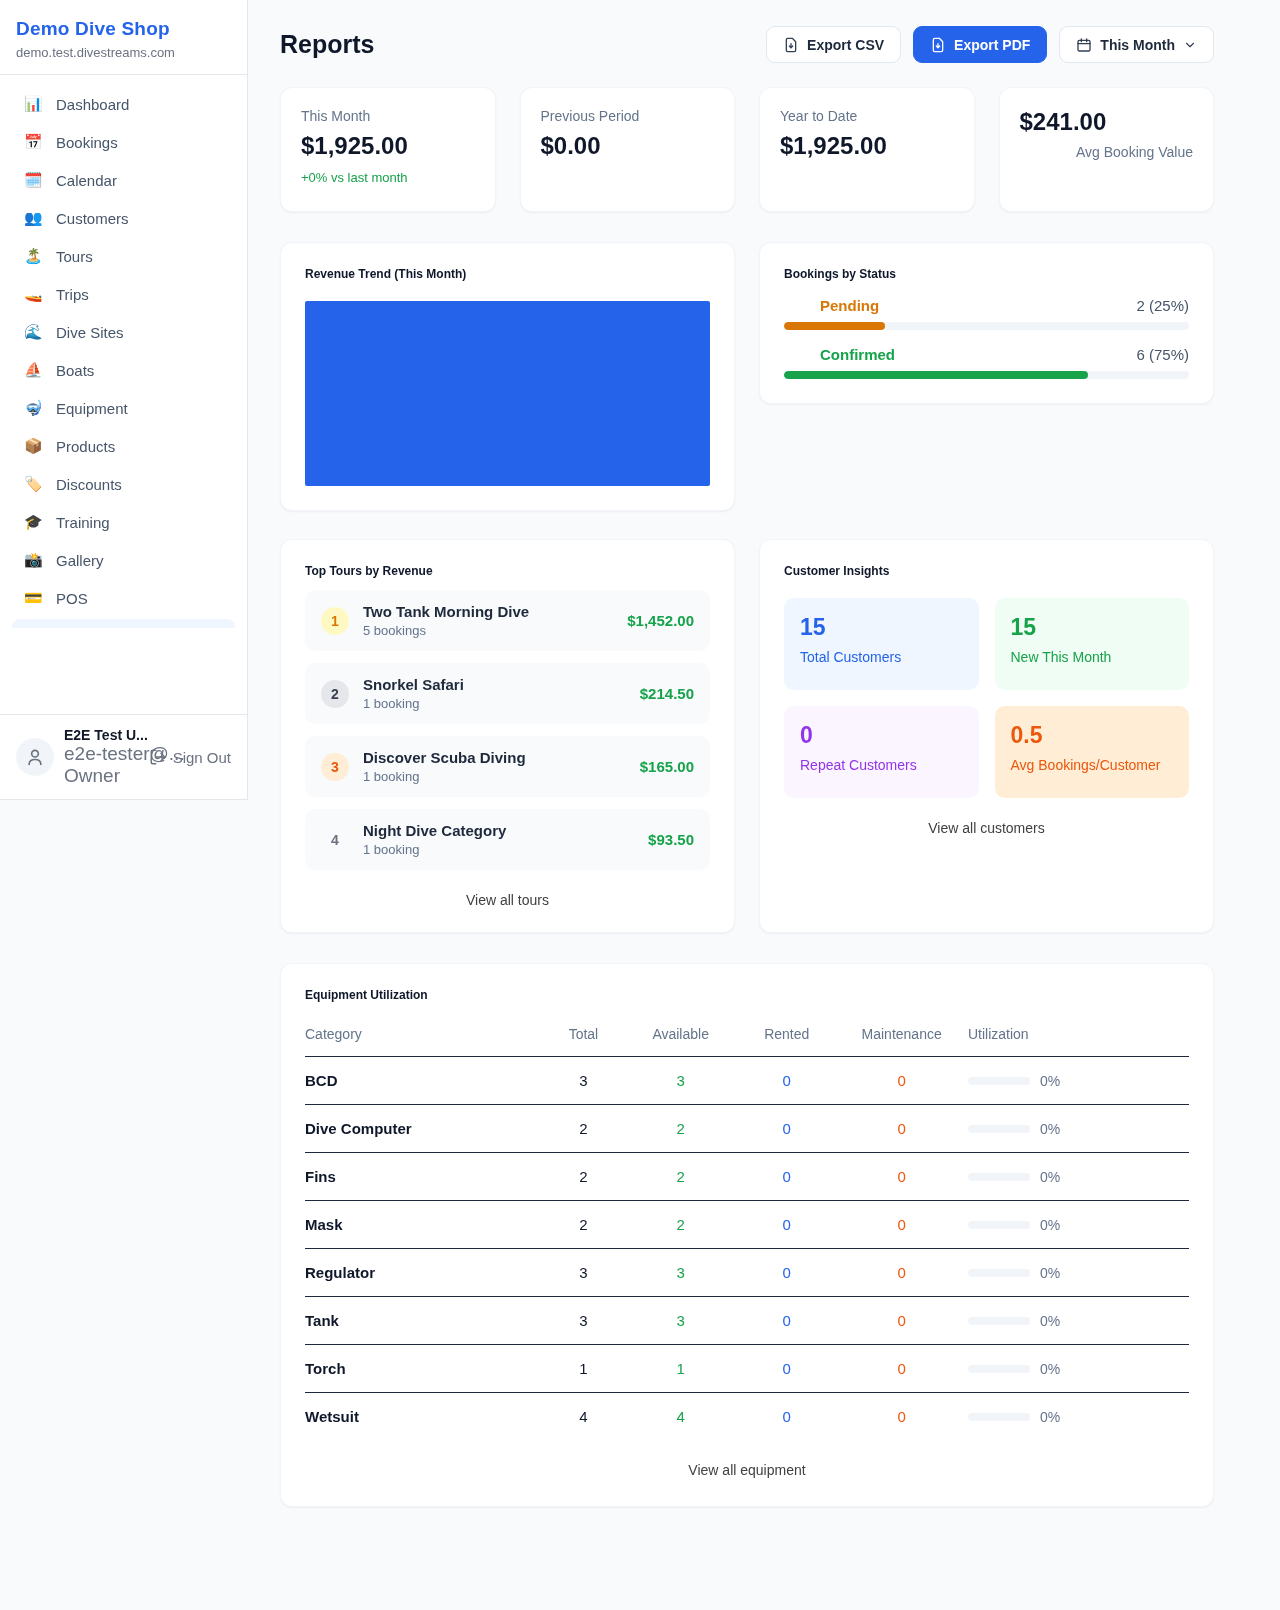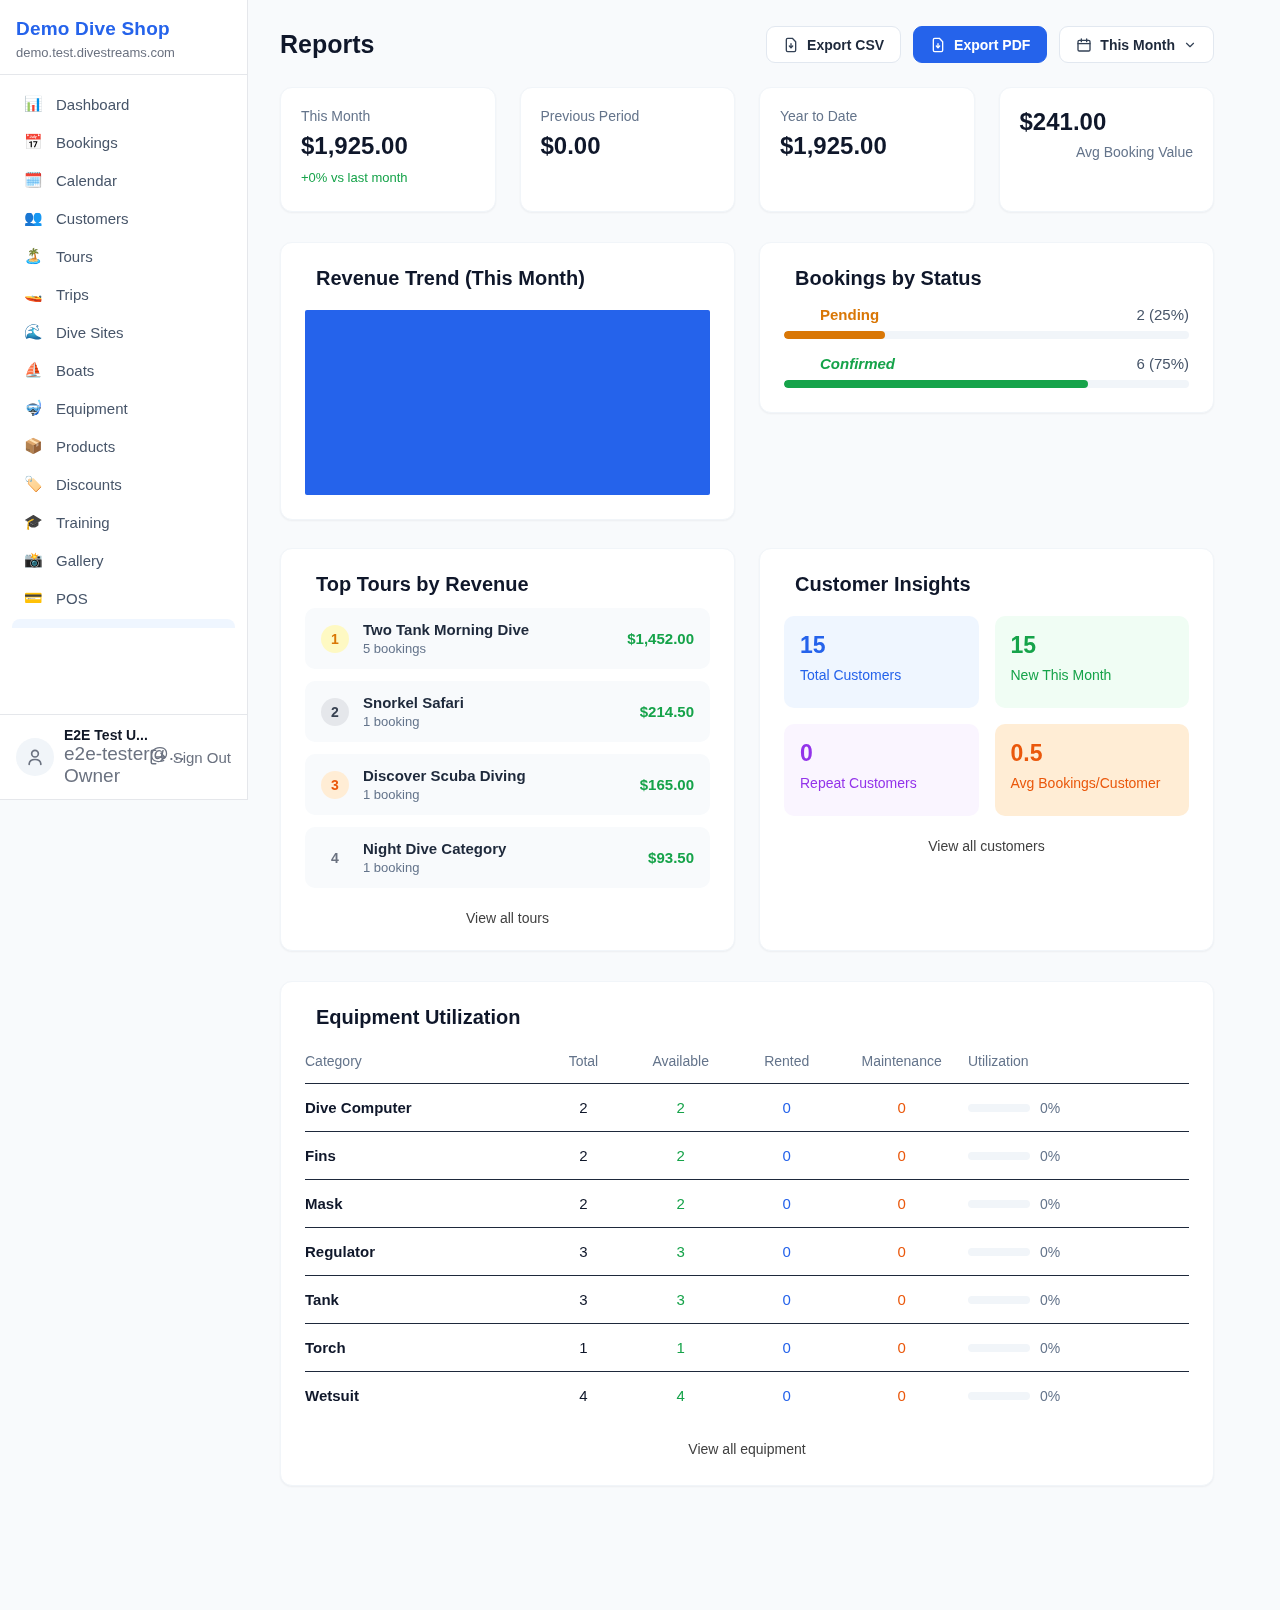--- a/index.html
+++ b/index.html
@@ -40,31 +40,31 @@
   .card { background:#fff; border:1px solid #f1f5f9; border-radius:12px; box-shadow:0 1px 2px rgba(15,23,42,.05); }
   .stat-card { padding:20px; height:125px; }
   .stat-label { font-size:14px; color:#64748b; }
   .stat-value { font-size:24px; font-weight:bold; color:#0f172a; margin-top:8px; }
   .stat-delta { font-size:13px; color:#16a34a; margin-top:10px; }
   .stat-card.value-first .stat-value { margin-top:0; }
   .stat-card.value-first .stat-label { margin-top:8px;text-align:right; }
 
   .row-2col { display:grid; grid-template-columns:1fr 1fr; gap:24px; margin-top:30px; align-items:start; }
   .panel { padding:24px; }
-  .panel-title { font-size:20px; font-weight:bold; color:#0f172a;margin-left:11px; }
+  .panel-title { font-size:12px; font-weight:bold; color:#0f172a; }
 
   .chart-area { margin-top:20px; height:185px; background:#2563eb; border-radius:2px; }
 
   .status-row { margin-top:16px; }
   .status-line { display:flex; align-items:center; font-size:15px; font-weight:bold;margin-left:36px; }
   .status-line .count { margin-left:auto; color:#475569; font-weight:normal; }
   .bar-track { margin-top:8px; height:8px; border-radius:4px; background:#f1f5f9; overflow:hidden; }
   .bar-fill { height:100%; border-radius:4px; }
   .pending-color { color:#d97706; } .pending-bg { background:#d97706; }
-  .confirmed-color { color:#16a34a;font-style:italic; } .confirmed-bg { background:#16a34a; }
+  .confirmed-color { color:#16a34a; } .confirmed-bg { background:#16a34a; }
 
   .row-2col.second { margin-top:28px; align-items:stretch; }
   .tour-row { display:flex; align-items:center; gap:14px; background:#f8fafc; border-radius:10px; padding:13px 16px; margin-top:12px; }
   .tour-row:first-of-type { margin-top:20px; }
   .rank { width:28px; height:28px; border-radius:50%; display:flex; align-items:center; justify-content:center;
           font-size:14px; font-weight:bold; flex:0 0 auto; }
   .rank-1 { background:#fef9c3; color:#d97706; }
   .rank-2 { background:#e5e7eb; color:#374151; }
   .rank-3 { background:#ffedd5; color:#ea580c; }
   .rank-4 { background:transparent; color:#6b7280; }
@@ -346,20 +346,33 @@
           <th>Category</th>
           <th>Total</th>
           <th>Available</th>
           <th>Rented</th>
           <th>Maintenance</th>
           <th>Utilization</th>
         </tr>
       </thead>
       <tbody>
         <tr>
+          <td class="cat">BCD</td>
+          <td class="c-total">3</td>
+          <td class="c-avail">3</td>
+          <td class="c-rent">0</td>
+          <td class="c-maint">0</td>
+          <td>
+                <div class="util-cell">
+                  <div class="util-track"></div>
+                  <span class="util-pct">0%</span>
+                </div>
+              </td>
+        </tr>
+        <tr>
           <td class="cat">Dive Computer</td>
           <td class="c-total">2</td>
           <td class="c-avail">2</td>
           <td class="c-rent">0</td>
           <td class="c-maint">0</td>
           <td>
                 <div class="util-cell">
                   <div class="util-track"></div>
                   <span class="util-pct">0%</span>
                 </div>

